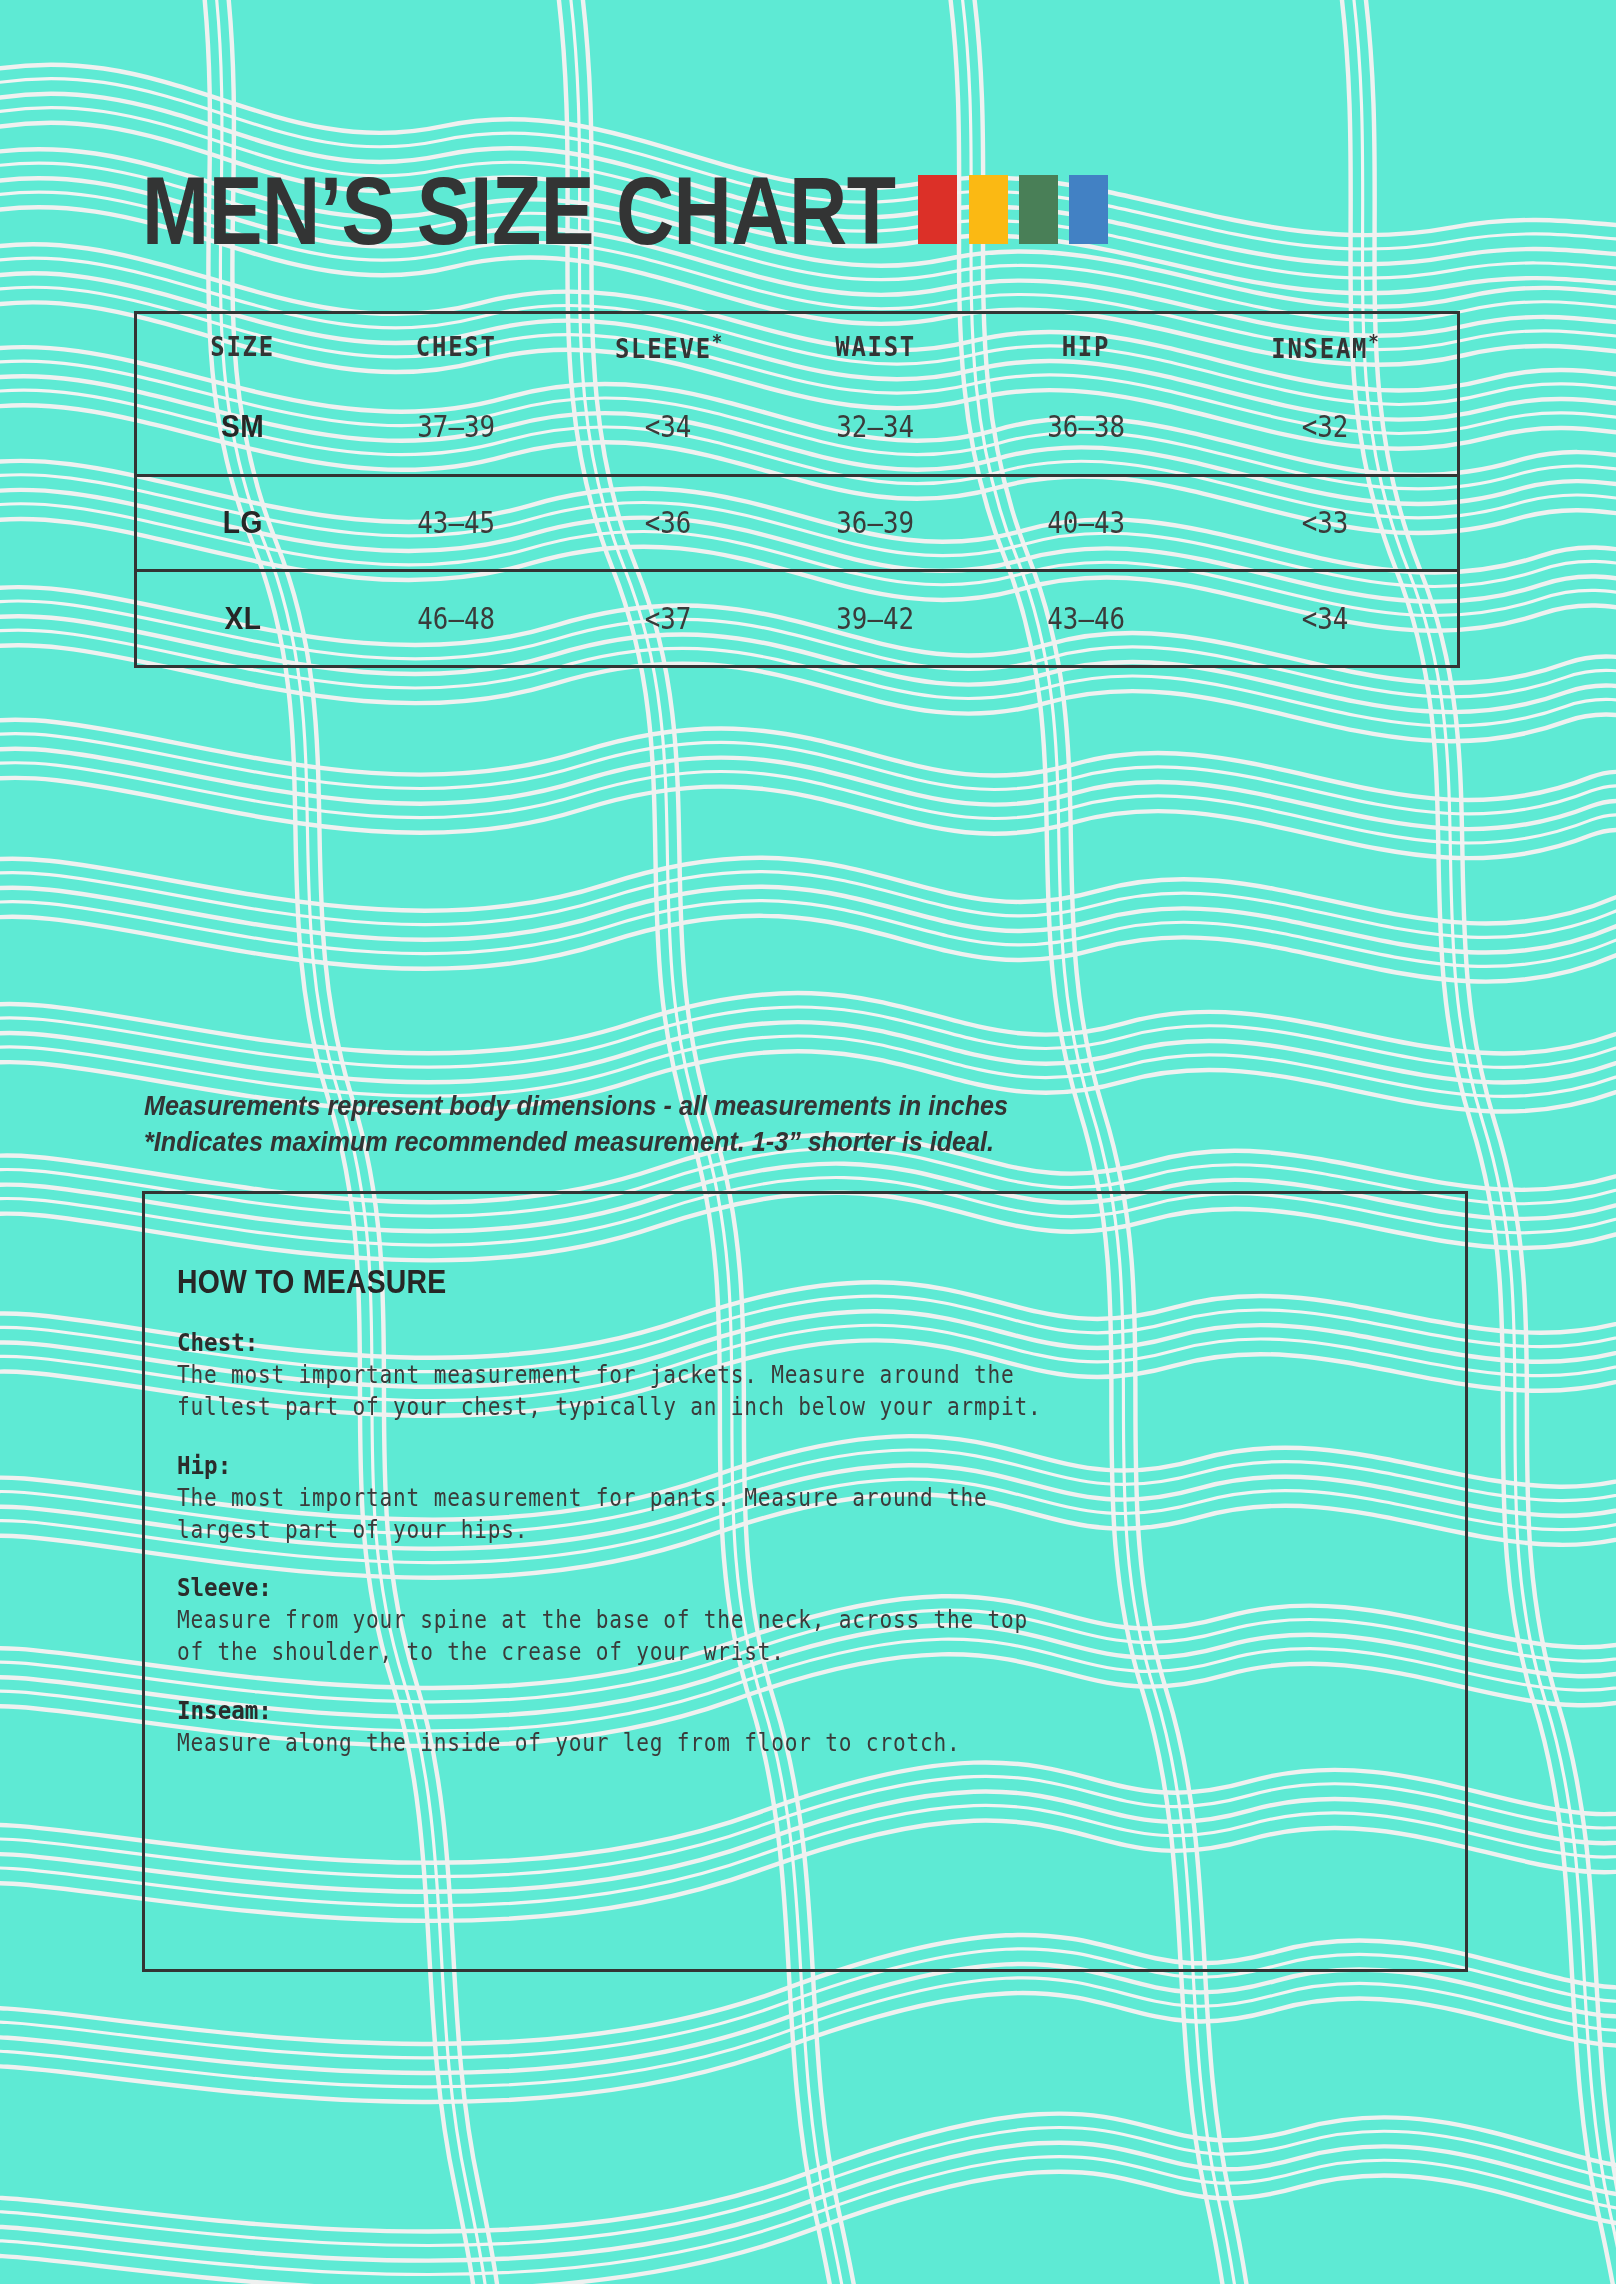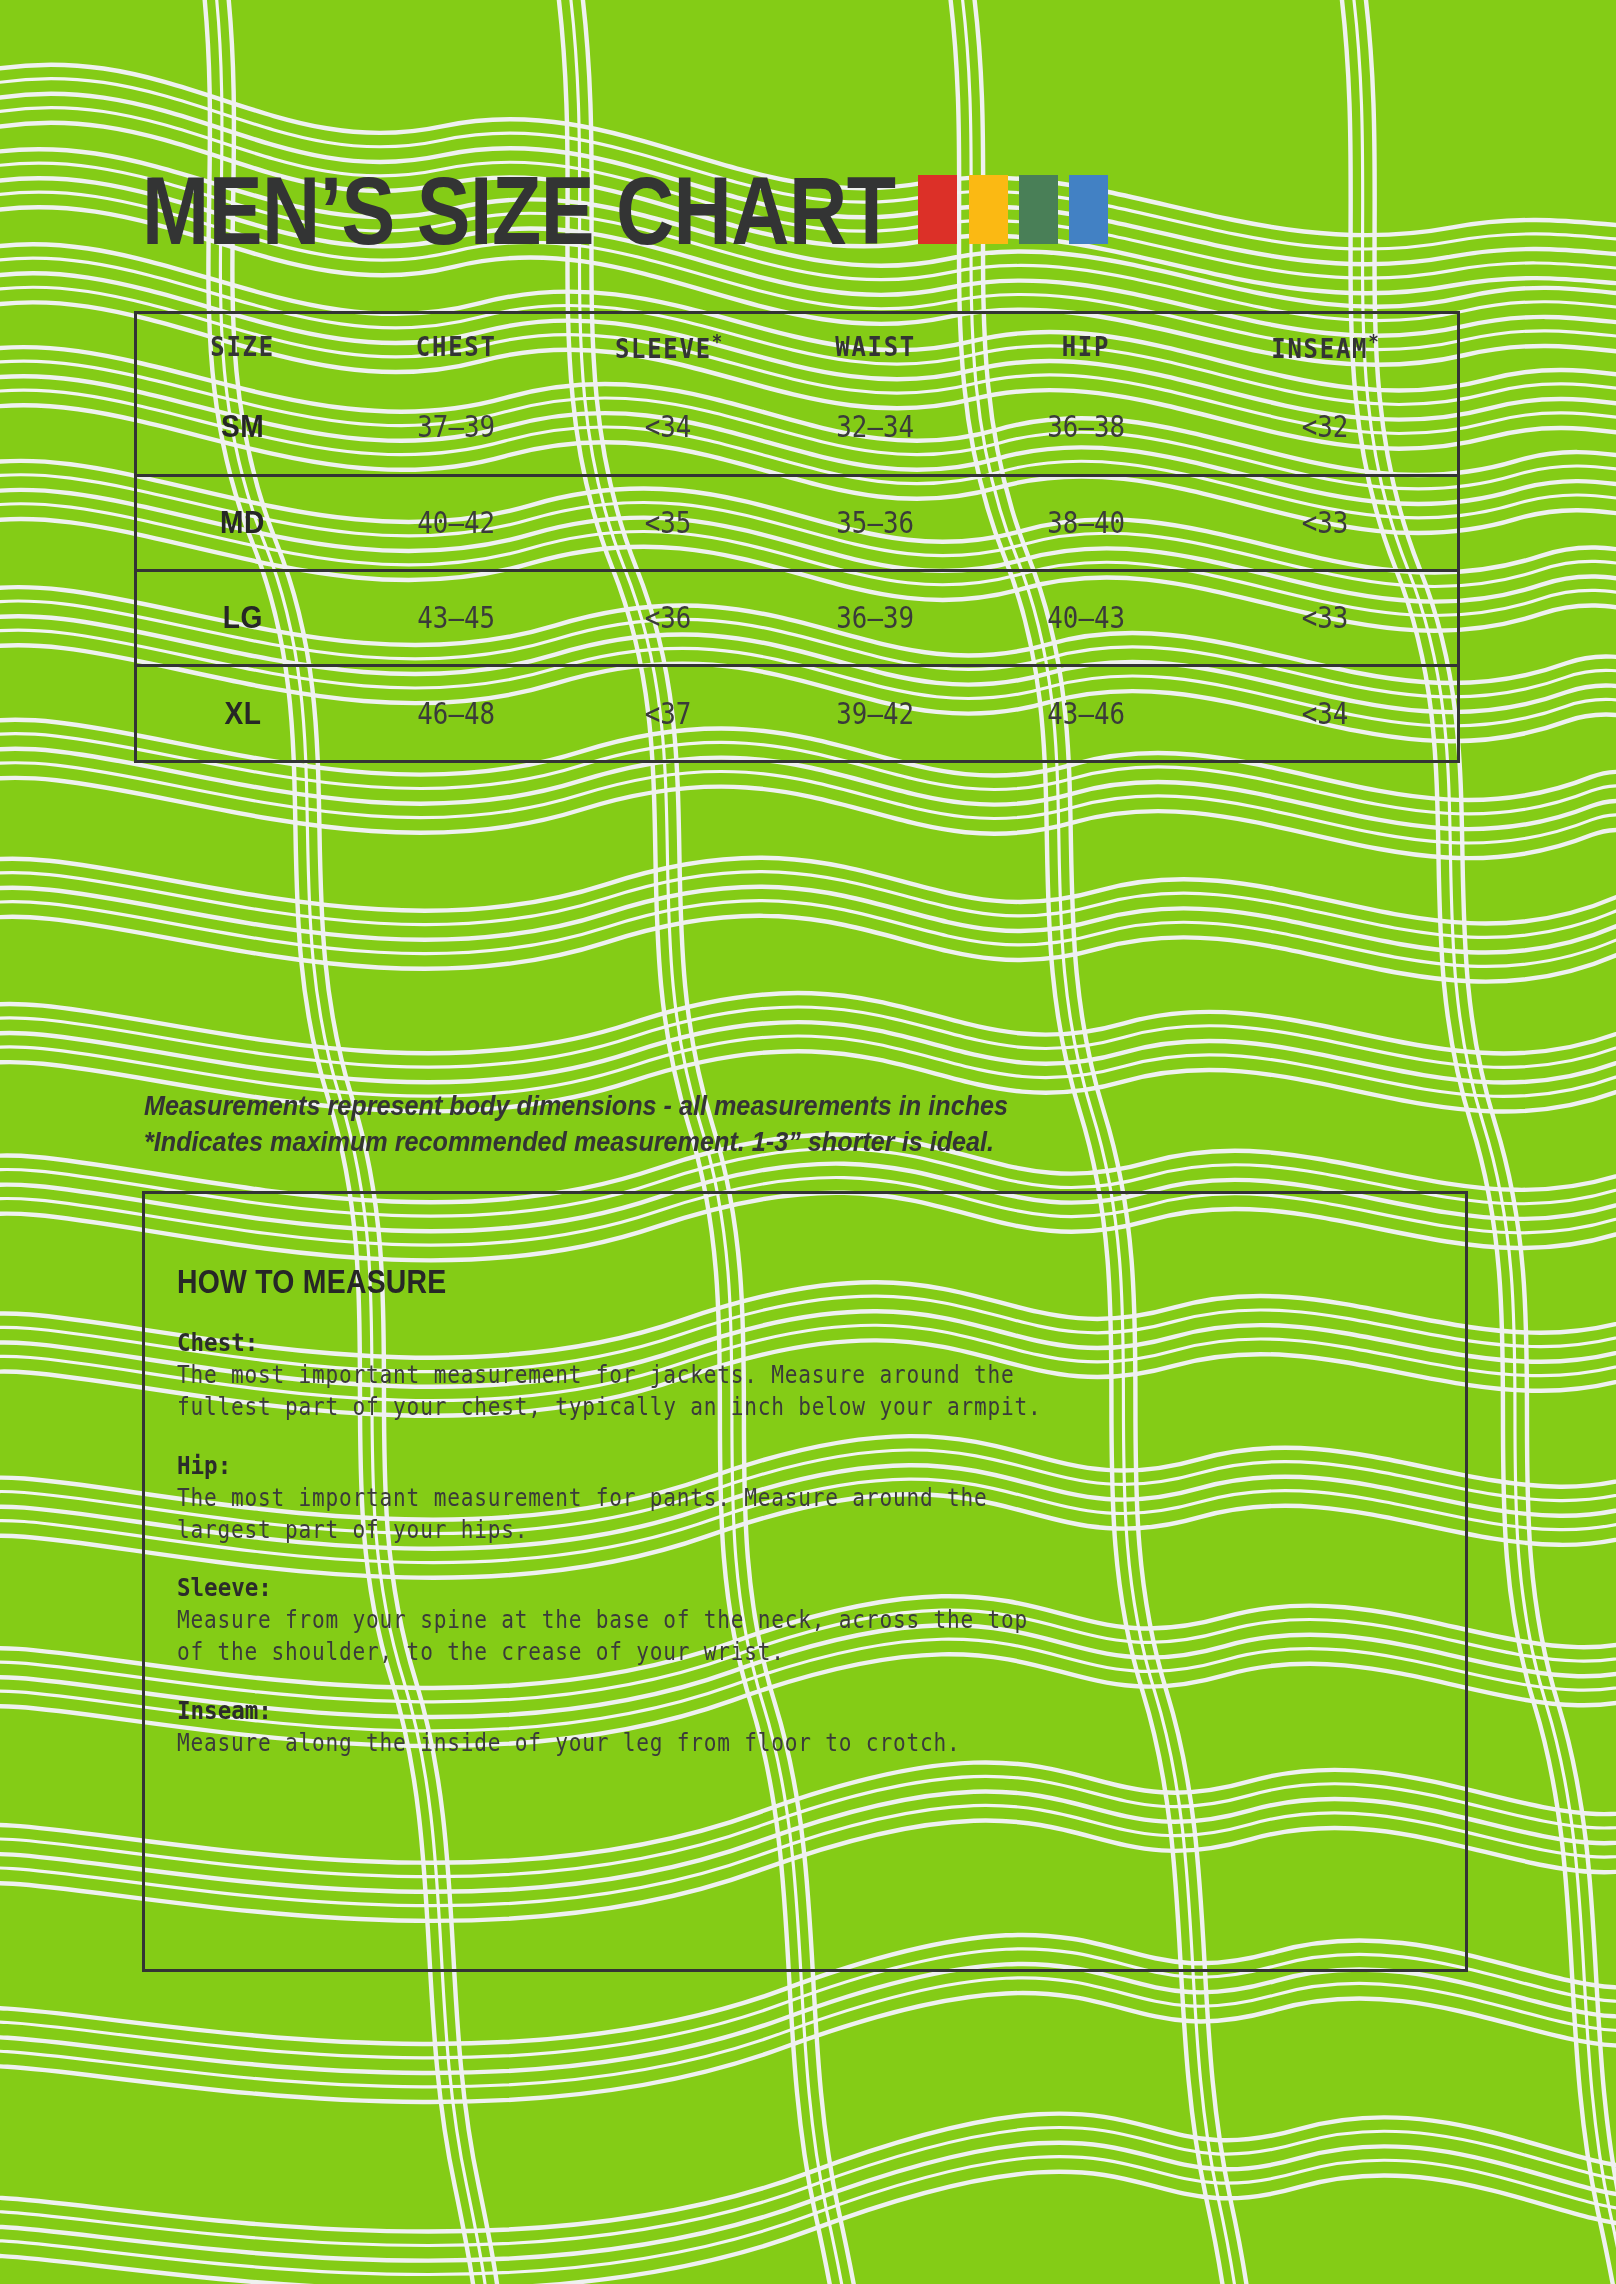--- a/index.html
+++ b/index.html
@@ -7,21 +7,21 @@
   html, body {
     width:1616px; height:2284px;
     background:#E8EAE9;
     font-family:"Liberation Sans", sans-serif;
     overflow:hidden;
   }
 
   #page {
     position:relative;
     width:1616px; height:2284px;
-    background:#84cc16;
+    background:#5eead4;
   }
 
   
   #topo {
     position:absolute; inset:0;
     width:100%; height:100%;
     pointer-events:none;
   }
 
   
@@ -241,28 +241,20 @@
       <tbody id="table-body">
           <tr class="data-row">
             <td class="c-size"><span class="size-cell" style="display: inline-block;">SM</span></td>
             <td class="c-chest"><span class="val-cell" style="display: inline-block;">37–39</span></td>
             <td class="c-sleeve"><span class="val-cell" style="display: inline-block;">&lt;34</span></td>
             <td class="c-waist"><span class="val-cell" style="display: inline-block;">32–34</span></td>
             <td class="c-hip"><span class="val-cell" style="display: inline-block;">36–38</span></td>
             <td class="c-inseam"><span class="val-cell" style="display: inline-block;">&lt;32</span></td>
           </tr>
           <tr class="data-row">
-            <td class="c-size"><span class="size-cell" style="display: inline-block;">MD</span></td>
-            <td class="c-chest"><span class="val-cell" style="display: inline-block;">40–42</span></td>
-            <td class="c-sleeve"><span class="val-cell" style="display: inline-block;">&lt;35</span></td>
-            <td class="c-waist"><span class="val-cell" style="display: inline-block;">35–36</span></td>
-            <td class="c-hip"><span class="val-cell" style="display: inline-block;">38–40</span></td>
-            <td class="c-inseam"><span class="val-cell" style="display: inline-block;">&lt;33</span></td>
-          </tr>
-          <tr class="data-row">
             <td class="c-size"><span class="size-cell" style="display: inline-block;">LG</span></td>
             <td class="c-chest"><span class="val-cell" style="display: inline-block;">43–45</span></td>
             <td class="c-sleeve"><span class="val-cell" style="display: inline-block;">&lt;36</span></td>
             <td class="c-waist"><span class="val-cell" style="display: inline-block;">36–39</span></td>
             <td class="c-hip"><span class="val-cell" style="display: inline-block;">40–43</span></td>
             <td class="c-inseam"><span class="val-cell" style="display: inline-block;">&lt;33</span></td>
           </tr>
           <tr class="data-row">
             <td class="c-size"><span class="size-cell" style="display: inline-block;">XL</span></td>
             <td class="c-chest"><span class="val-cell" style="display: inline-block;">46–48</span></td>

